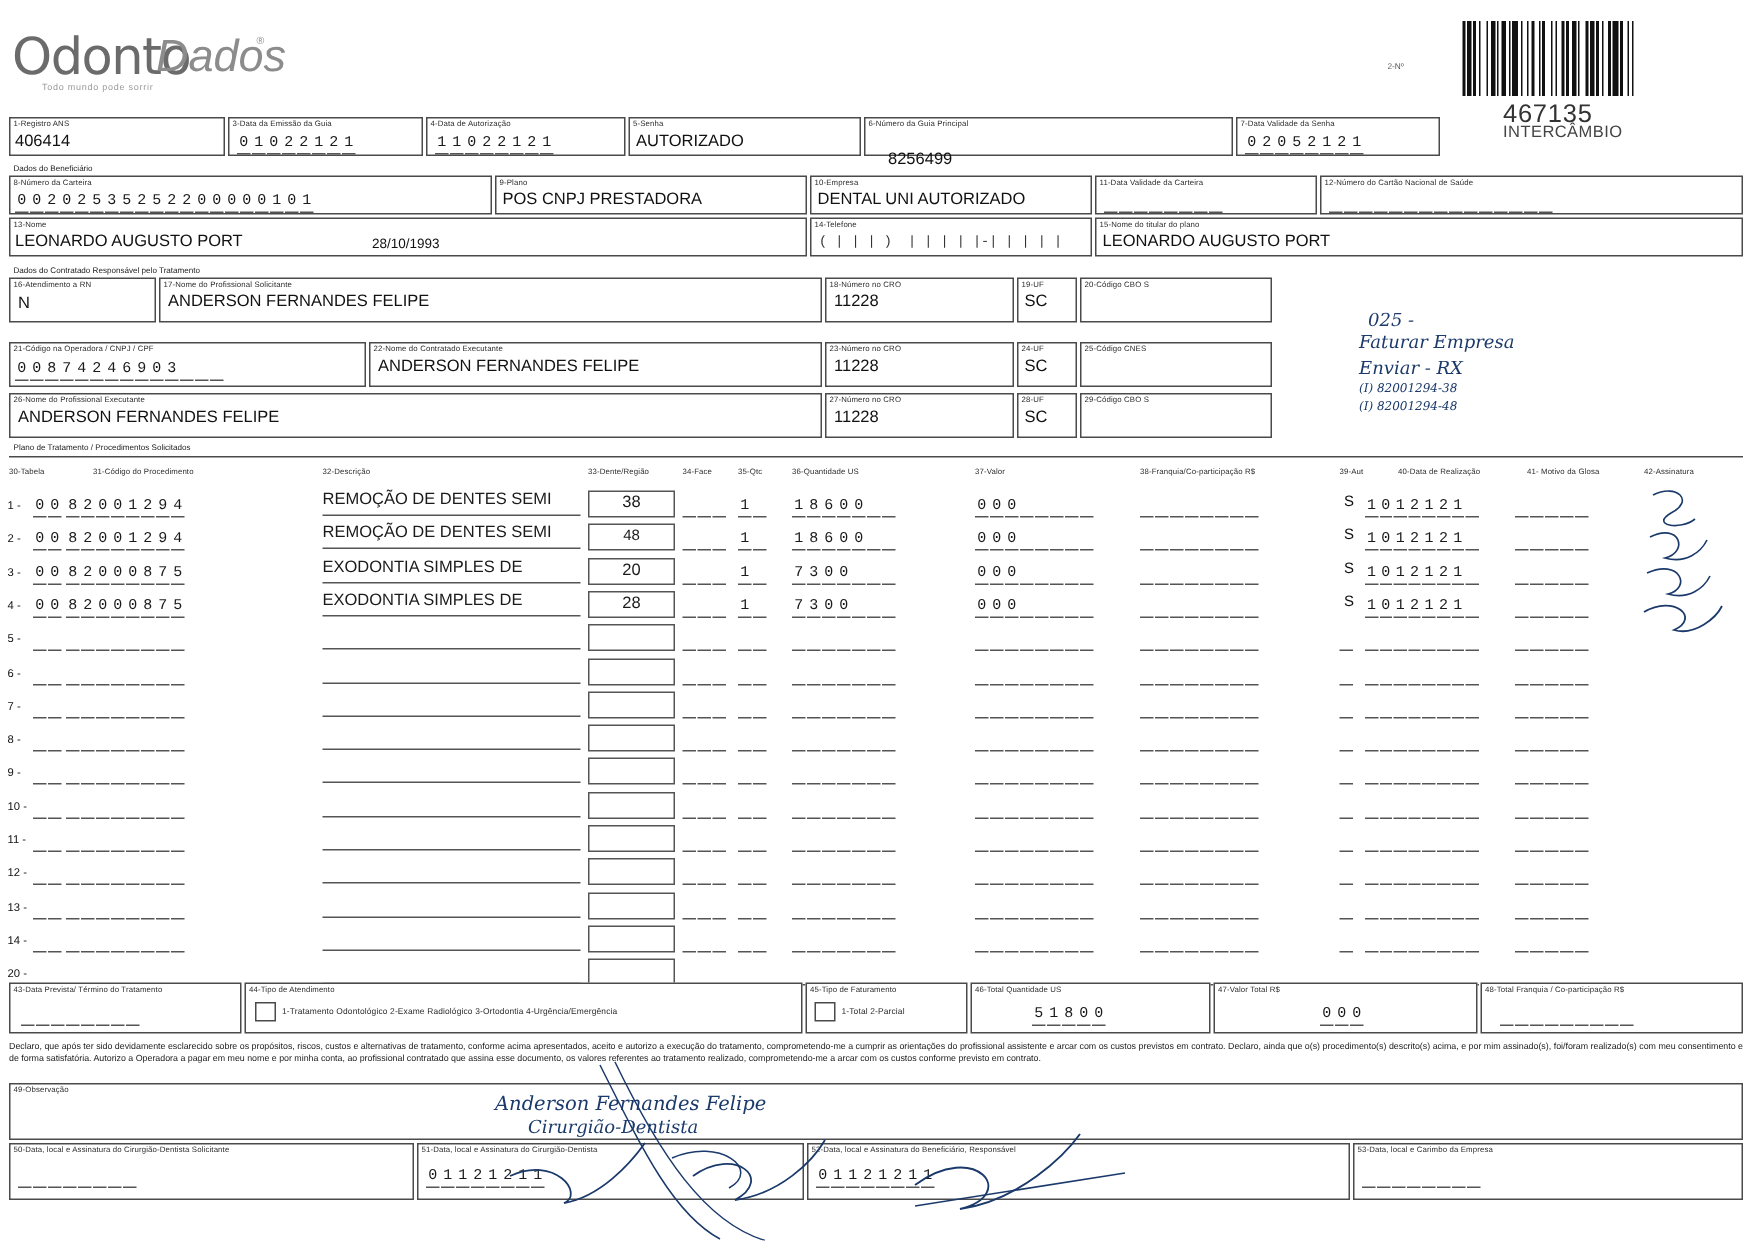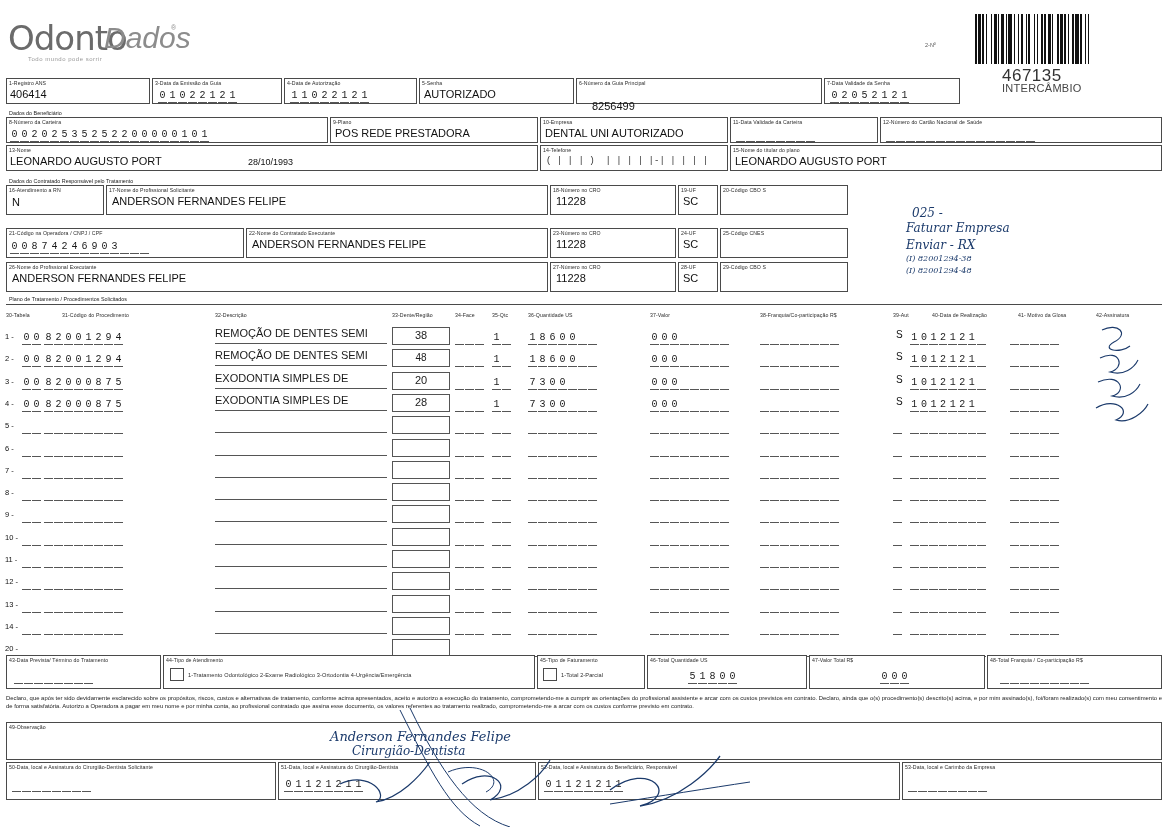--- a/index.html
+++ b/index.html
@@ -156,21 +156,21 @@
       <span>0</span>
       <span>0</span>
       <span>0</span>
       <span>1</span>
       <span>0</span>
       <span>1</span>
     </div>
 
   <div class="bx" style="left:330px;top:117px;width:208px;height:26px;"></div>
   <div class="lbl" style="left:333px;top:119px;">9-Plano</div>
-  <div class="val" style="left:335px;top:127px;">POS REDE PRESTADORA</div>
+  <div class="val" style="left:335px;top:127px;">POS CNPJ PRESTADORA</div>
 
   <div class="bx" style="left:540px;top:117px;width:188px;height:26px;"></div>
   <div class="lbl" style="left:543px;top:119px;">10-Empresa</div>
   <div class="val" style="left:545px;top:127px;">DENTAL UNI  AUTORIZADO</div>
 
   <div class="bx" style="left:730px;top:117px;width:148px;height:26px;"></div>
   <div class="lbl" style="left:733px;top:119px;">11-Data Validade da Carteira</div>
   <div class="segs" style="left:736px;top:128px;">
       <span>&nbsp;</span>
       <span>&nbsp;</span>

